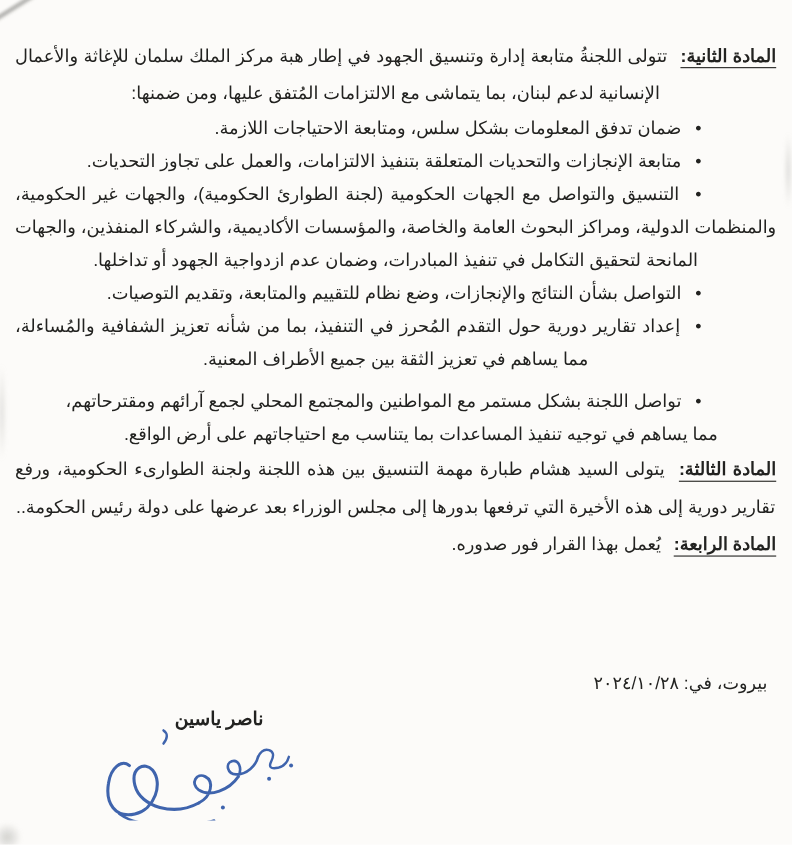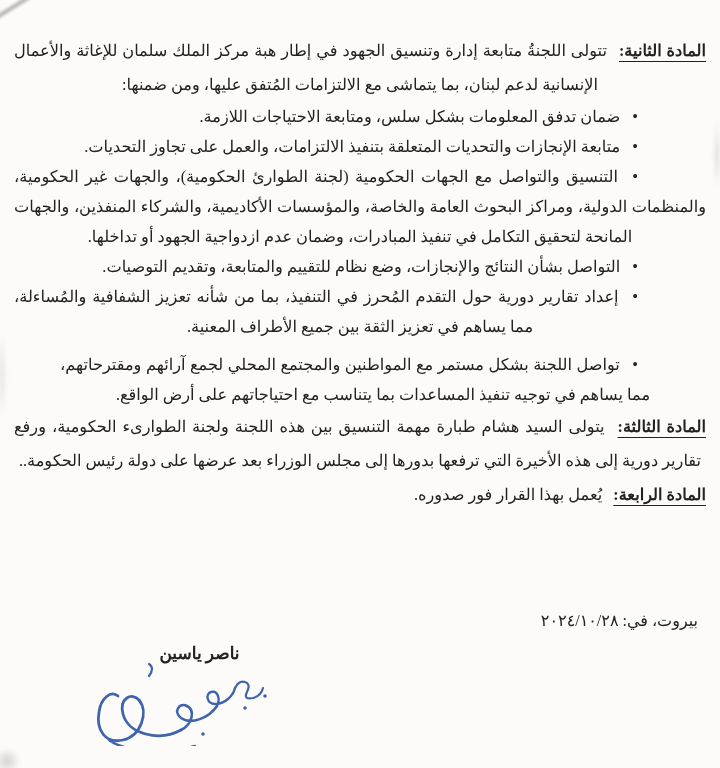--- a/index.html
+++ b/index.html
@@ -2,21 +2,21 @@
 <html lang="ar" dir="rtl"><head>
 <meta charset="utf-8">
 <style>
   html,body{margin:0;padding:0;background:#ffffff;}
   .page{
     position:relative;
     width:720px;height:768px;
     background:#fcfbf9;
     overflow:hidden;
     direction:rtl;
-    font-family:Liberation Serif, serif;
+    font-family:Liberation Sans, sans-serif;
     color:#222220;
   }
   .content{padding:34px 14px 0 14px;}
   .content p{margin:0;font-size:16.2px;}
   .art{line-height:34px;text-align:justify;text-align-last:center;margin-bottom:4px;}
   .art.single{text-align:right;text-align-last:right;}
   .art .label{
     font-weight:bold;
     text-decoration:underline;
     text-underline-offset:5px;

